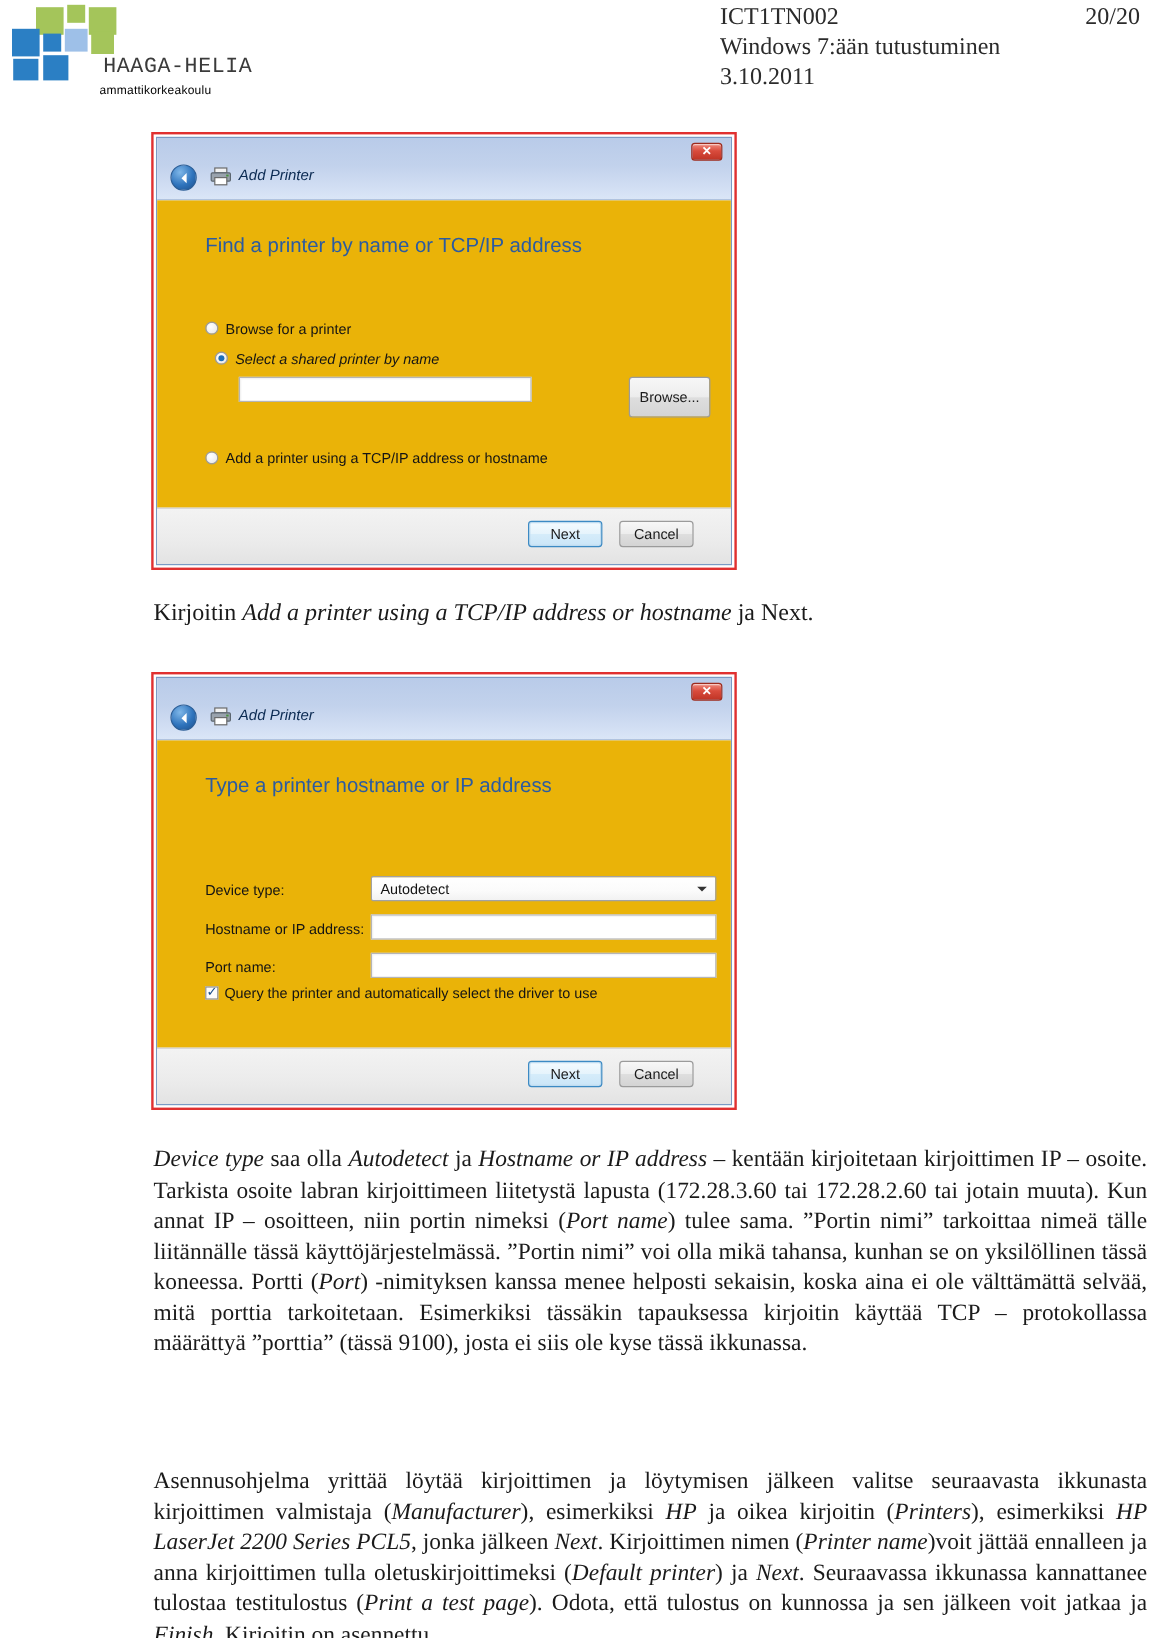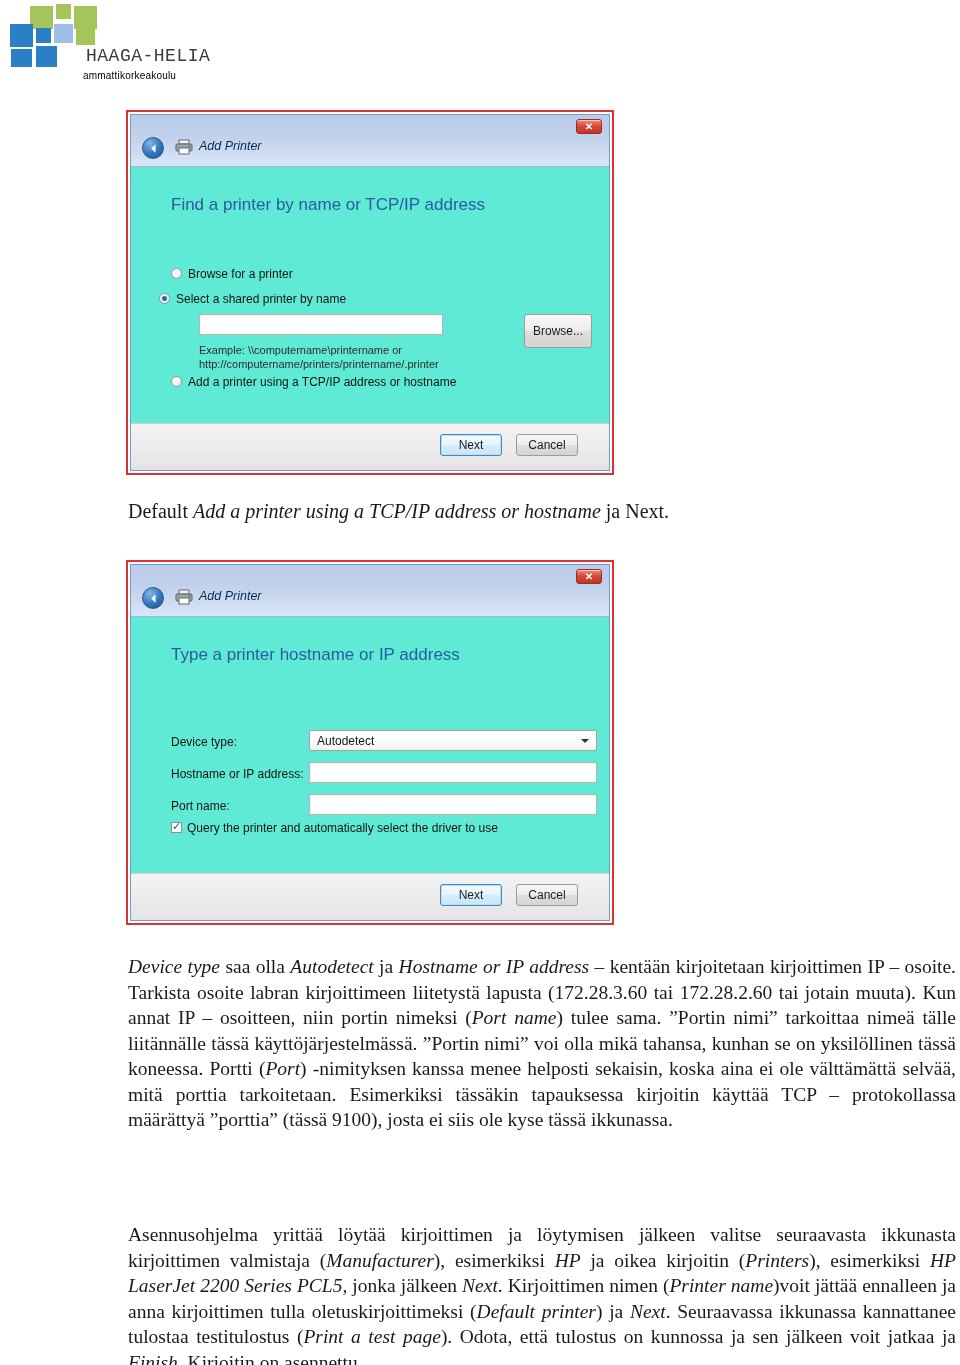--- a/index.html
+++ b/index.html
@@ -74,21 +74,21 @@
     background:linear-gradient(180deg,#f08a7e 0%,#d94b3c 45%,#c03526 100%);
     border:1px solid #9d2b1e;
     box-shadow:inset 0 1px 0 rgba(255,255,255,.55);
     display:flex; align-items:center; justify-content:center;
   }
   .close-btn span {
     color:#ffffff; font-family:"Liberation Sans", sans-serif;
     font-size:10px; font-weight:bold; line-height:1;
   }
 
-  .dlg-body { flex:1 1 auto; background:#5eead4; position:relative; padding:0; }
+  .dlg-body { flex:1 1 auto; background:#eab308; position:relative; padding:0; }
   .dlg-heading {
     position:absolute; left:40px; top:28px;
     font-family:"Liberation Sans", sans-serif;
     font-size:17px; color:#2b5ba1; white-space:nowrap; font-weight:400;
   }
   .dlg-footer {
     flex:0 0 auto; height:47px;
     background:linear-gradient(180deg,#f3f3f3 0%,#ebebeb 60%,#e3e3e3 100%);
     border-top:1px solid #cfcfcf;
     position:relative;
@@ -190,20 +190,28 @@
       <i style="left:28px;  top:24px; width:15px; height:15px; background:#2b7fc4;"></i>
       <i style="left:46px;  top:20px; width:19px; height:19px; background:#9ec0e8;"></i>
       <i style="left:68px;  top:22px; width:19px; height:19px; background:#a4c55a;"></i>
       <i style="left:3px;   top:45px; width:21px; height:18px; background:#2b7fc4;"></i>
       <i style="left:28px;  top:42px; width:21px; height:21px; background:#2b7fc4;"></i>
     </div>
     <div class="logo-text">HAAGA-HELIA</div>
     <div class="logo-sub">ammattikorkeakoulu</div>
   </div>
 
+  <div class="hdr-right">
+    <div class="hdr-line">
+      <span>ICT1TN002</span>
+      <span class="hdr-pageno">20/20</span>
+    </div>
+    <div class="hdr-line">Windows 7:ään tutustuminen</div>
+    <div class="hdr-line">3.10.2011</div>
+  </div>
 </div>
 
 <div class="dlg" style="left:126px; top:110px; width:488px; height:365px;">
   <div class="dlg-inner">
 
     <div class="dlg-title">
       <div class="back-btn">
         <svg width="13" height="13" viewBox="0 0 13 13" aria-hidden="true">
           <path d="M8.5 2.2 L4.2 6.5 L8.5 10.8 Z" fill="#ffffff"></path>
         </svg>
@@ -222,52 +230,50 @@
       </div>
     </div>
 
     <div class="dlg-body">
       <div class="dlg-heading">Find a printer by name or TCP/IP address</div>
 
       <div class="radio-row" style="left:40px; top:100px;">
         <span class="radio"></span><span>Browse for a printer</span>
       </div>
 
-      <div class="radio-row" style="left:28px; top:125px;">
+      <div class="radio-row" style="left:48px; top:125px;font-style:italic;">
         <span class="radio checked"></span><span>Select a shared printer by name</span>
       </div>
 
       <input class="textbox" style="left: 68px; top: 147px; width: 244px; height: 21px; padding: 0px 4px; font-family: &quot;Liberation Sans&quot;, sans-serif; font-size: 12px;" value="">
 
       <div class="browse-btn" style="left:393px; top:147px;">
         <span>Browse...</span>
       </div>
 
-      <div class="hint" style="left:68px; top:176px;">Example: \\computername\printername or
-http://computername/printers/printername/.printer</div>
 
       <div class="radio-row" style="left:40px; top:208px;">
         <span class="radio"></span><span>Add a printer using a TCP/IP address or hostname</span>
       </div>
     </div>
 
     <div class="dlg-footer">
       <div class="btn primary" style="right:107px;">
         <span>Next</span>
       </div>
       <div class="btn" style="right:31px;">
         <span>Cancel</span>
       </div>
     </div>
 
   </div>
 </div>
 
 <div class="caption">
-  <span>Default </span><em>Add a printer using a TCP/IP address or hostname</em><span> ja Next.</span>
+  <span>Kirjoitin </span><em>Add a printer using a TCP/IP address or hostname</em><span> ja Next.</span>
 </div>
 
 <div class="dlg" style="left:126px; top:560px; width:488px; height:365px;">
   <div class="dlg-inner">
 
     <div class="dlg-title">
       <div class="back-btn">
         <svg width="13" height="13" viewBox="0 0 13 13" aria-hidden="true">
           <path d="M8.5 2.2 L4.2 6.5 L8.5 10.8 Z" fill="#ffffff"></path>
         </svg>

